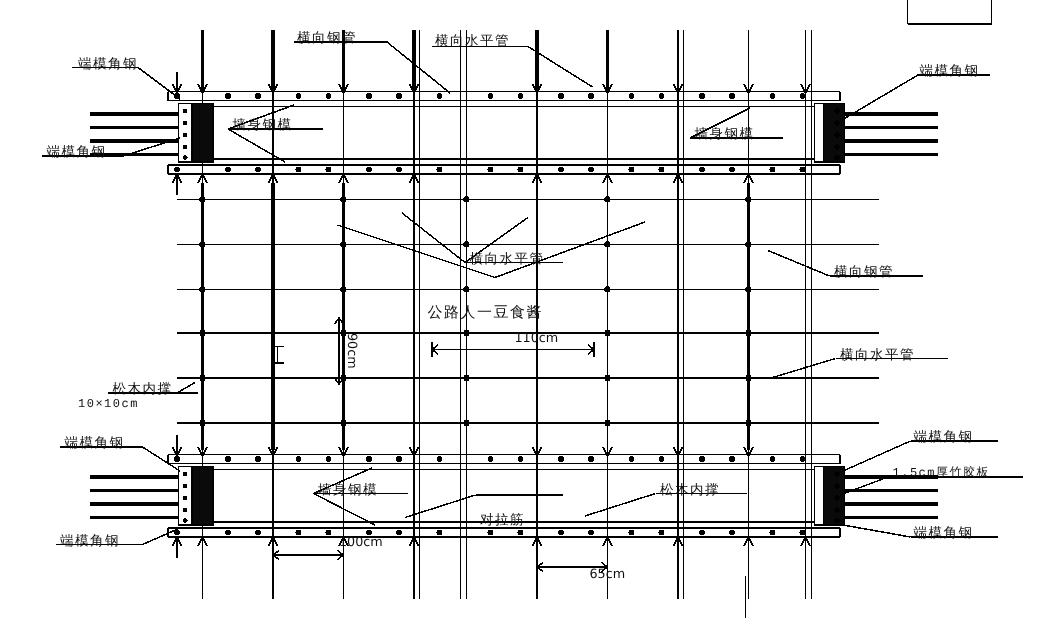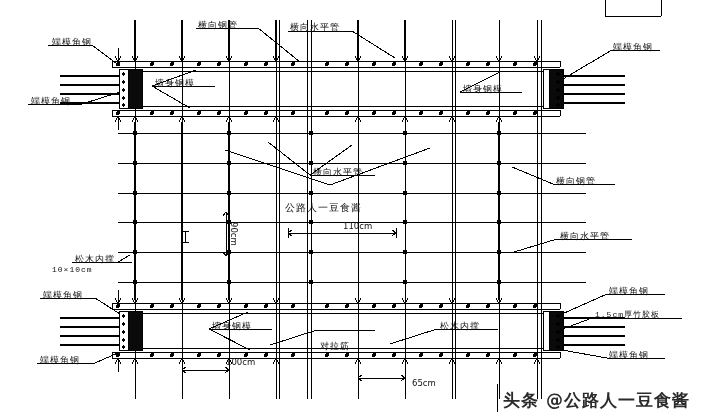--- a/index.html
+++ b/index.html
@@ -427,17 +427,16 @@
   <div class="lbl small" style="left:595px;top:309px;">1.5cm厚竹胶板</div>
   <div class="lbl" style="left:212px;top:320px;">墙身钢模</div>
   <div class="lbl" style="left:320px;top:321px;margin-top:19px;">对拉筋</div>
   <div class="lbl" style="left:440px;top:320px;">松木内撑</div>
   <div class="lbl" style="left:40px;top:354px;">端模角钢</div>
   <div class="lbl" style="left:609px;top:349px;">端模角钢</div>
 
   <div class="dimv" style="left:229px;top:222px;">90cm</div>
   <div class="dim" style="left:307px;top:221px;">110cm</div>
   <div class="dim" style="left:190px;top:357px;">100cm</div>
-  <div class="dim" style="left:376px;top:378px;text-align:center;">65cm</div>
-
-  <div class="wm" style="left:503px;top:389px;">头条 @公路人一豆食酱</div>
+  <div class="dim" style="left:357px;top:378px;text-align:center;">65cm</div>
+
 
 </div>
 
 </body></html>

